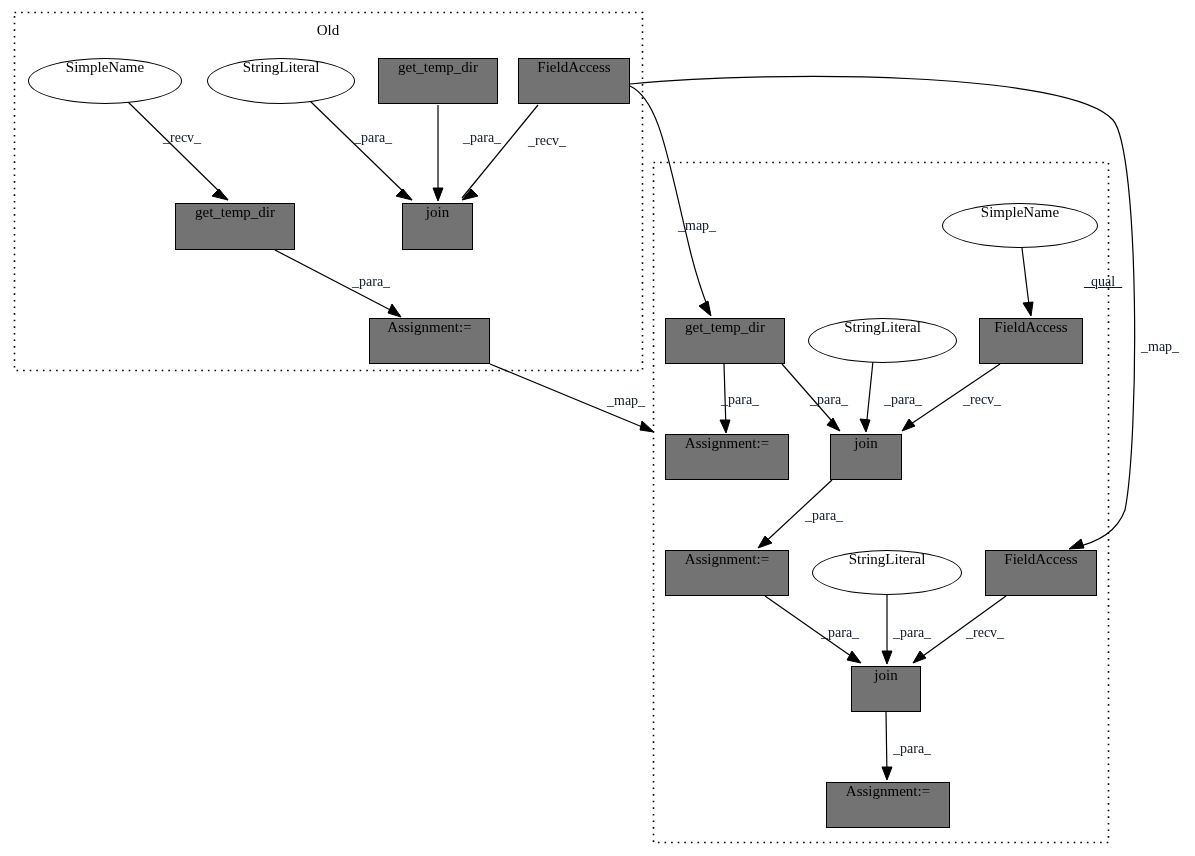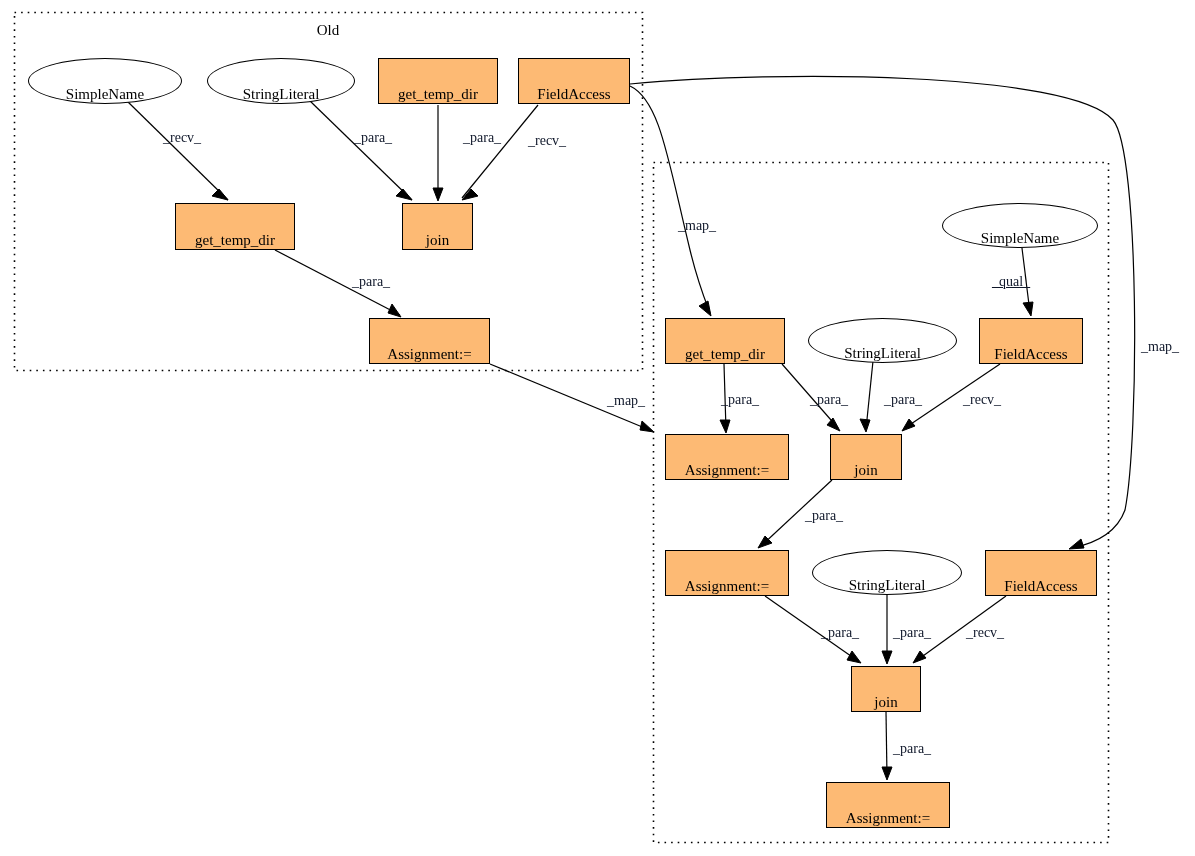--- a/index.html
+++ b/index.html
@@ -1,23 +1,23 @@
 <!DOCTYPE html>
 <html><head>
 <meta charset="utf-8">
 <style>
   html,body{margin:0;padding:0;background:#ffffff;}
   #canvas{position:relative;width:1195px;height:856px;background:#ffffff;
           font-family:"Liberation Serif","DejaVu Serif",serif;overflow:hidden;}
   #svg-layer{position:absolute;left:0;top:0;width:1195px;height:856px;}
   .cluster-label{position:absolute;font-size:15px;color:#000;white-space:nowrap;
                  text-align:center;}
-  .node{position:absolute;display:flex;align-items:flex-end;justify-content:center;
+  .node{position:absolute;display:flex;align-items:flex-start;justify-content:center;
         box-sizing:border-box;font-size:15px;color:#000;white-space:nowrap;}
-  .node.box{border:1px solid #000;background:#fdba74;}
+  .node.box{border:1px solid #000;background:#737373;}
   .node.ellipse{border:1px solid #000;border-radius:50%;background:#fff;}
   .edge-label{position:absolute;font-size:14px;color:#0f172a;white-space:nowrap;}
 </style>
 </head>
 <body>
 
 <div id="canvas">
   <svg id="svg-layer" xmlns="http://www.w3.org/2000/svg" viewBox="0 0 1195 856">
       <rect x="14.5" y="12.5" width="628" height="358" fill="none" stroke="#000000" stroke-width="1.6" stroke-dasharray="1.6,5" stroke-linecap="butt"></rect>
       <rect x="653.5" y="162.5" width="455" height="680" fill="none" stroke="#000000" stroke-width="1.6" stroke-dasharray="1.6,5" stroke-linecap="butt"></rect>
@@ -60,21 +60,21 @@
     </svg>
 <div class="cluster-label" style="left: 14px; top: 22px; width: 628px;">Old</div>
     <div class="edge-label" style="left: 163px; top: 130px;">_recv_</div>
     <div class="edge-label" style="left: 354px; top: 130px;">_para_</div>
     <div class="edge-label" style="left: 463px; top: 130px;">_para_</div>
     <div class="edge-label" style="left: 528px; top: 133px;">_recv_</div>
     <div class="edge-label" style="left: 352px; top: 274px;">_para_</div>
     <div class="edge-label" style="left: 678px; top: 218px;">_map_</div>
     <div class="edge-label" style="left: 607px; top: 393px;">_map_</div>
     <div class="edge-label" style="left: 1141px; top: 339px;">_map_</div>
-    <div class="edge-label" style="left: 992px; top: 274px; text-decoration: underline;">_qual_</div>
+    <div class="edge-label" style="left: 1084px; top: 274px; text-decoration: underline;">_qual_</div>
     <div class="edge-label" style="left: 721px; top: 392px;">_para_</div>
     <div class="edge-label" style="left: 810px; top: 392px;">_para_</div>
     <div class="edge-label" style="left: 884px; top: 392px;">_para_</div>
     <div class="edge-label" style="left: 963px; top: 392px;">_recv_</div>
     <div class="edge-label" style="left: 805px; top: 508px;">_para_</div>
     <div class="edge-label" style="left: 821px; top: 625px;">_para_</div>
     <div class="edge-label" style="left: 893px; top: 625px;">_para_</div>
     <div class="edge-label" style="left: 966px; top: 625px;">_recv_</div>
     <div class="edge-label" style="left: 893px; top: 741px;">_para_</div>
     <div class="node ellipse" style="left: 28px; top: 58px; width: 154px; height: 46px;">

